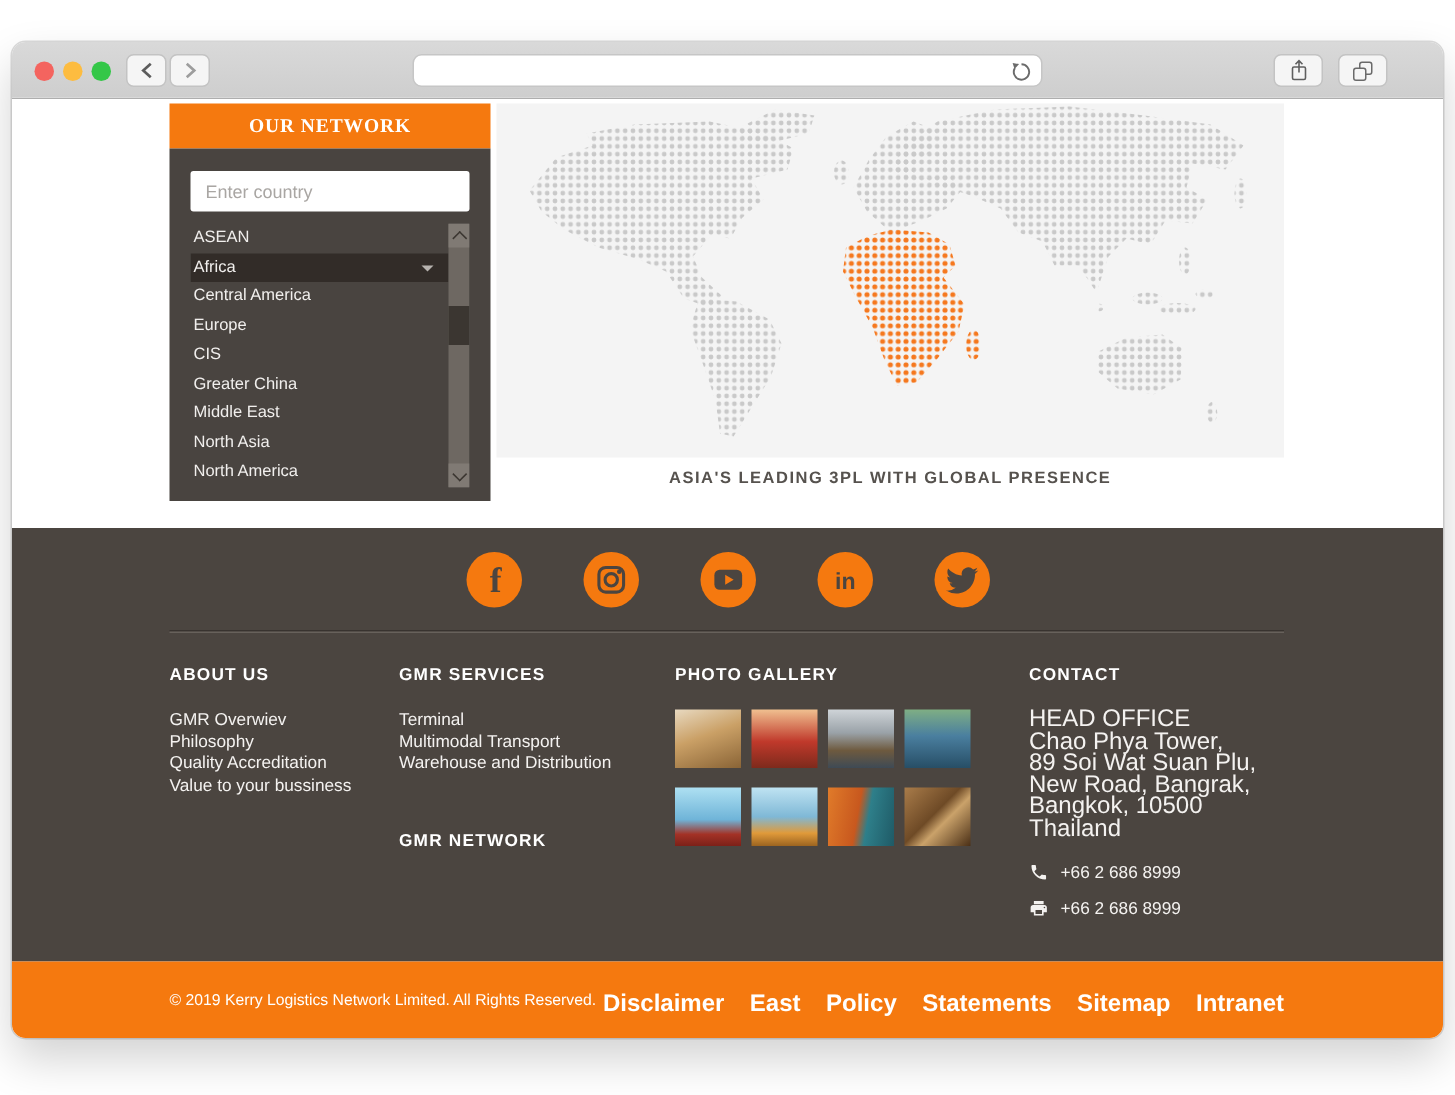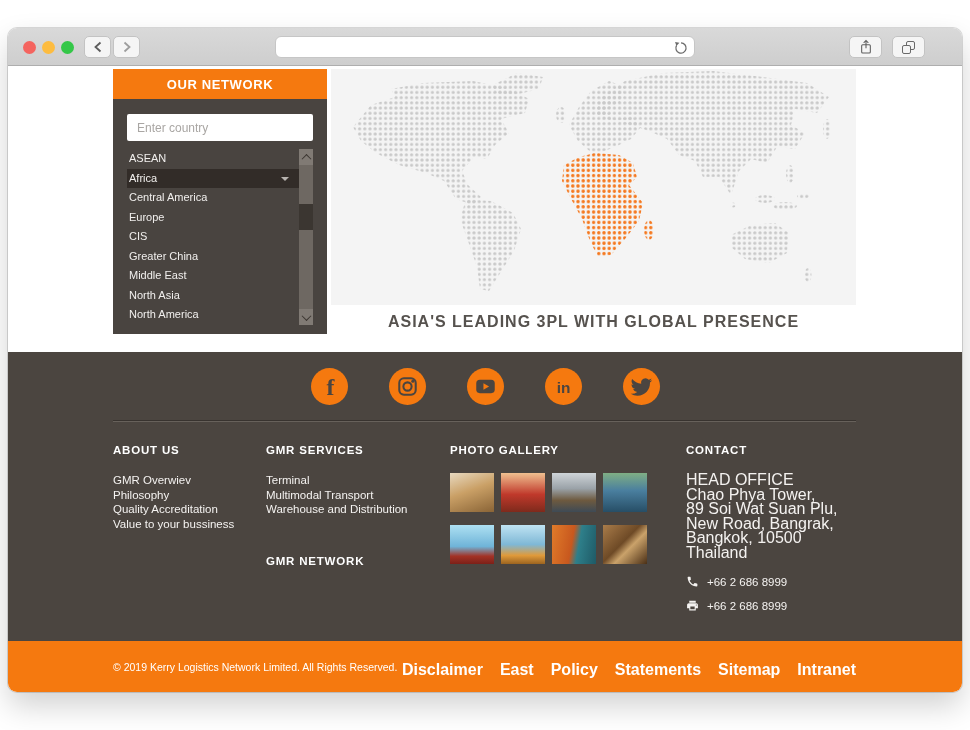--- a/index.html
+++ b/index.html
@@ -44,21 +44,21 @@
   .tabs-glyph i:nth-child(2){ left:0; bottom:0; }
   
   .content {
     position:absolute; left:0; top:38px; width:954px; height:626px;
     background:#ffffff; border-radius:0 0 9px 9px; overflow:hidden;
   }
   
   .panel { position:absolute; left:105px; top:3px; width:214px; }
   .panel-head {
     height:30px; background:var(--orange); color:#fff; font-weight:bold; font-size:13px;
-    letter-spacing:.6px; display:flex; align-items:center; justify-content:center;
+    letter-spacing:.6px; display:flex; align-items:center; justify-content:center;font-family:Liberation Serif, serif;
   }
   .panel-body { background:#494440; padding:15px 14px 9px 14px; }
   .country-input {
     width:100%; height:27px; border:none; outline:none; border-radius:2px;
     padding:0 10px; font-size:12px; color:#555; background:#fff;
     font-family:"Liberation Sans", sans-serif;
   }
   .country-input::placeholder { color:#a9a6a3; }
   .region-list { position:relative; margin-top:8px; height:176px; overflow:hidden; }
   .rrow {
@@ -73,21 +73,21 @@
   .sbar { position:absolute; right:0; top:0; width:14px; height:176px; background:#6e6862; }
   .sarrow { position:absolute; left:0; width:14px; height:16px; background:#807a74; display:flex; align-items:center; justify-content:center; }
   .sarrow.up{ top:0; } .sarrow.dn{ bottom:0; }
   .chev { width:7px; height:7px; border-left:1.6px solid #3b3631; border-bottom:1.6px solid #3b3631; }
   .chev.u{ transform:rotate(135deg) translate(1px,-1px); } .chev.d{ transform:rotate(-45deg) translate(1px,-1px); }
   .sthumb { position:absolute; left:0; top:55px; width:14px; height:26px; background:#3b3631; }
   
   .mapblock { position:absolute; left:323px; top:3px; width:525px; height:236px; background:#f4f4f4; }
   .caption {
     position:absolute; left:323px; top:247px; width:525px; text-align:center;
-    font-size:16px; font-weight:bold; letter-spacing:1px; color:#56524e;
+    font-size:11px; font-weight:bold; letter-spacing:1px; color:#56524e;
   }
   
   .footer { position:absolute; left:0; top:286px; width:954px; height:289px; background:#4b4540; }
   .socialrow { position:absolute; left:0; top:16px; width:100%; display:flex; justify-content:center; gap:41px; }
   .soc { width:37px; height:37px; border-radius:50%; background:var(--orange); display:flex; align-items:center; justify-content:center; cursor:pointer; }
   .divider { position:absolute; left:105px; top:68px; width:743px; height:2px; border-top:1px solid #38332f; border-bottom:1px solid #67615b; }
   .fcol { position:absolute; top:92px; color:#f4f2f0; }
   .c1{ left:105px; width:145px; } .c2{ left:258px; width:170px; } .c3{ left:442px; width:200px; } .c4{ left:678px; width:180px; }
   .fhead { font-size:11.5px; font-weight:bold; letter-spacing:.8px; color:#ffffff; margin-bottom:17px; }
   .flink { display:block; font-size:11.5px; line-height:14.5px; color:#f4f2f0; text-decoration:none; cursor:pointer; }

